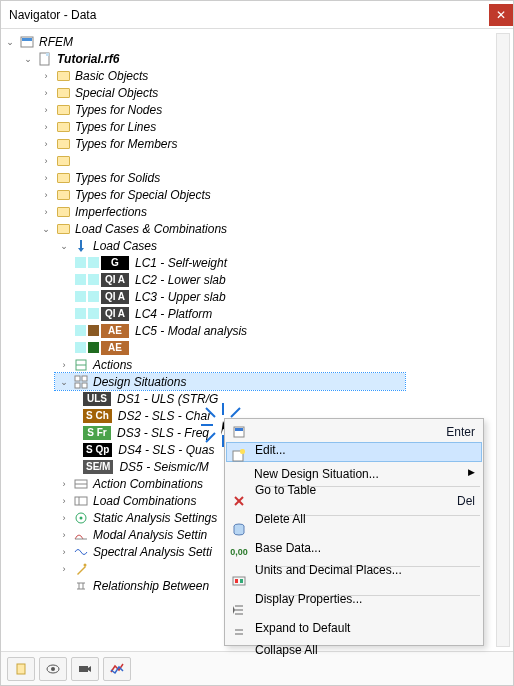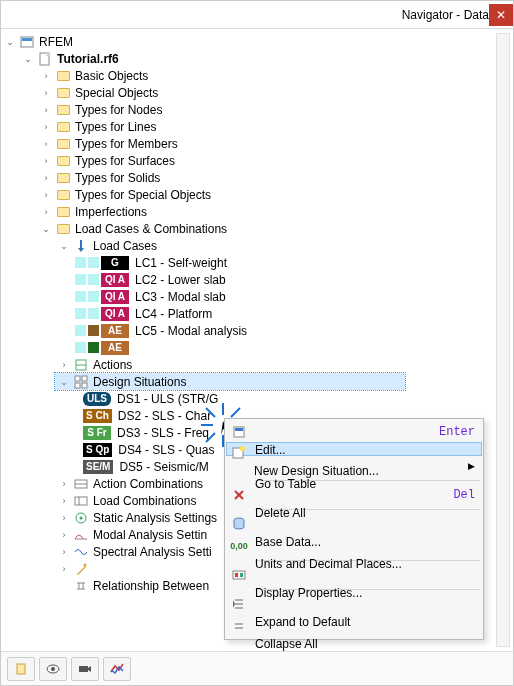--- a/index.html
+++ b/index.html
@@ -1,52 +1,52 @@
 <!DOCTYPE html>
 <html><head>
 <meta charset="utf-8">
 <style>
   * { box-sizing: border-box; font-family: "Segoe UI", Tahoma, sans-serif; font-size: 12px; }
   body { margin: 0; background: #fff; }
   .window { width: 514px; height: 686px; background: #fff; position: relative; border: 1px solid #ccc; overflow: hidden; }
-  .titlebar { height: 28px; background: #fff; display: flex; align-items: center; padding: 0 0 0 8px; border-bottom: 1px solid #ddd; text-align: right; }
+  .titlebar { height: 28px; background: #fff; display: flex; align-items: center; padding: 0 0 0 8px; border-bottom: 1px solid #ddd; }
   .titlebar .title { flex: 1; }
   .close-btn { width: 24px; height: 22px; background: #c0392b; color: #fff; display: flex; align-items: center; justify-content: center; cursor: pointer; }
   .content { position: absolute; top: 28px; bottom: 34px; left: 0; right: 0; overflow: hidden; padding: 4px 0; }
   .scrollbar-v { position: absolute; top: 32px; right: 3px; bottom: 38px; width: 14px; background: #f0f0f0; border: 1px solid #e0e0e0; }
   .scrollbar-v .thumb { width: 100%; height: 100%; background: #f5f5f5; }
   .tree { list-style: none; margin: 0; padding: 0; }
   .tree ul { list-style: none; margin: 0; padding: 0 0 0 18px; }
   .row { display: flex; align-items: center; height: 17px; padding: 0 2px; white-space: nowrap; }
   .tw { width: 14px; height: 14px; display: inline-flex; align-items: center; justify-content: center; color: #666; font-size: 9px; cursor: pointer; }
   .tw.blank { visibility: hidden; }
   .icon { width: 16px; height: 14px; display: inline-flex; align-items: center; justify-content: center; margin: 0 2px; flex-shrink: 0; }
   .folder-y { width: 13px; height: 10px; background: #ffe9a8; border: 1px solid #d6b24a; border-radius: 1px; }
-  .lbl { padding: 0 2px; }
+  .lbl { padding: 0 2px; font-style: italic; }
   .bold { font-weight: 600; }
   .row.sel { background: #d6ebff; outline: 1px dotted #3399ff; }
   .load-sq { width: 11px; height: 11px; margin-right: 2px; border: 1px solid rgba(0,0,0,0); }
   .lc-row { display:flex; align-items:center; height:17px; }
   .tag { min-width: 28px; height: 14px; font-size: 10px; font-weight: bold; color: #fff; display:inline-flex; align-items:center; justify-content:center; padding:0 3px; margin-right:4px; }
   .tag-g   { background:#000; }
-  .tag-qia { background:#be185d; }
+  .tag-qia { background:#404040; }
   .tag-ae  { background:#b56a2e; }
-  .tag-uls { background:#0c4a6e;border-radius:6px; }
+  .tag-uls { background:#404040; }
   .tag-sch { background:#a16207; }
   .tag-sfr { background:#4aa24a; }
   .tag-sqp { background:#000000; }
   .tag-sem { background:#555; }
   .cursor-star { position:absolute; pointer-events:none; }
   .cursor-star svg { display:block; }
   .menu { position:absolute; background:#f6f6f6; border:1px solid #b8b8b8; box-shadow: 3px 3px 6px rgba(0,0,0,0.15); padding:2px; z-index:20; }
   .menu .mrow { display:flex; align-items:center; height:22px; padding:0 6px 0 2px; cursor:default; }
-  .menu .mrow.hov { background:#cfe6ff; border:1px solid #8cc0ee; height:14px; margin:-1px; padding:8px 5px 0 1px;}
+  .menu .mrow.hov { background:#cfe6ff; border:1px solid #8cc0ee; height:20px; margin:-1px; padding:8px 5px 0 1px;}
   .menu .micon { width:20px; height:18px; display:inline-flex; align-items:center; justify-content:center; margin-right:6px; }
   .menu .mlbl { flex:1;margin-top:36px; }
-  .menu .macc { color:#6d28d9; padding-left:20px;font-family:Liberation Mono, monospace; }
+  .menu .macc { color:#0f172a; padding-left:20px; }
   .menu .arrow { width:10px; text-align:right; font-size:9px; }
   .menu-sep { height:1px; background:#d4d4d4; margin:3px 1px 3px 28px; }
   .statusbar { position:absolute; left:0; right:0; bottom:0; height:34px; border-top:1px solid #ddd; display:flex; align-items:center; padding:0 6px; gap:4px; background:#fafafa; }
   .sbtn { width:28px; height:24px; border:1px solid #ccc; background:#f5f5f5; display:inline-flex; align-items:center; justify-content:center; border-radius:2px; cursor:pointer; }
   
   .svg14 { width:14px; height:14px; }
 </style>
 </head>
 <body>
 
@@ -131,21 +131,20 @@
                     </span>
                     <span class="lbl">Types for Members</span>
                   </div>
                 </li>
               <li>
                   <div class="row">
                     <span class="tw">›</span>
                     <span class="icon">
                       <div class="folder-y"></div>
                     </span>
-                    <span class="lbl">Types for Surfaces</span>
                   </div>
                 </li>
               <li>
                   <div class="row">
                     <span class="tw">›</span>
                     <span class="icon">
                       <div class="folder-y"></div>
                     </span>
                     <span class="lbl">Types for Solids</span>
                   </div>
@@ -205,21 +204,21 @@
     <span class="load-sq" style="background:#b7f4f4"></span>
     <span class="tag tag-qia">QI A</span>
     <span class="lbl">LC2 - Lower slab</span>
   </div>
                         </li>
                         <li>
                           <div class="row lc-row">
     <span class="load-sq" style="background:#b7f4f4"></span>
     <span class="load-sq" style="background:#b7f4f4"></span>
     <span class="tag tag-qia">QI A</span>
-    <span class="lbl">LC3 - Modal slab</span>
+    <span class="lbl">LC3 - Upper slab</span>
   </div>
                         </li>
                         <li>
                           <div class="row lc-row">
     <span class="load-sq" style="background:#b7f4f4"></span>
     <span class="load-sq" style="background:#b7f4f4"></span>
     <span class="tag tag-qia">QI A</span>
     <span class="lbl">LC4 - Platform</span>
   </div>
                         </li>

